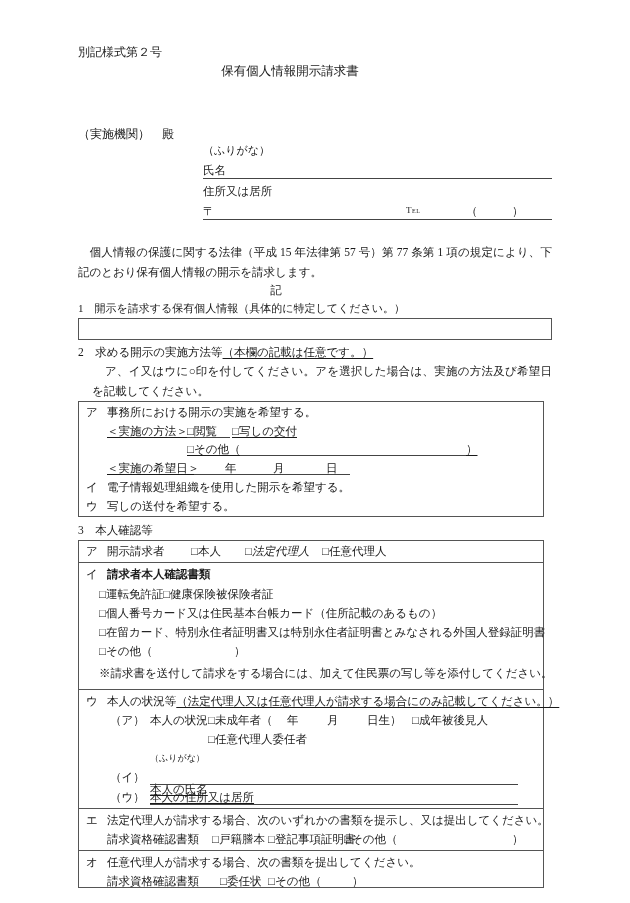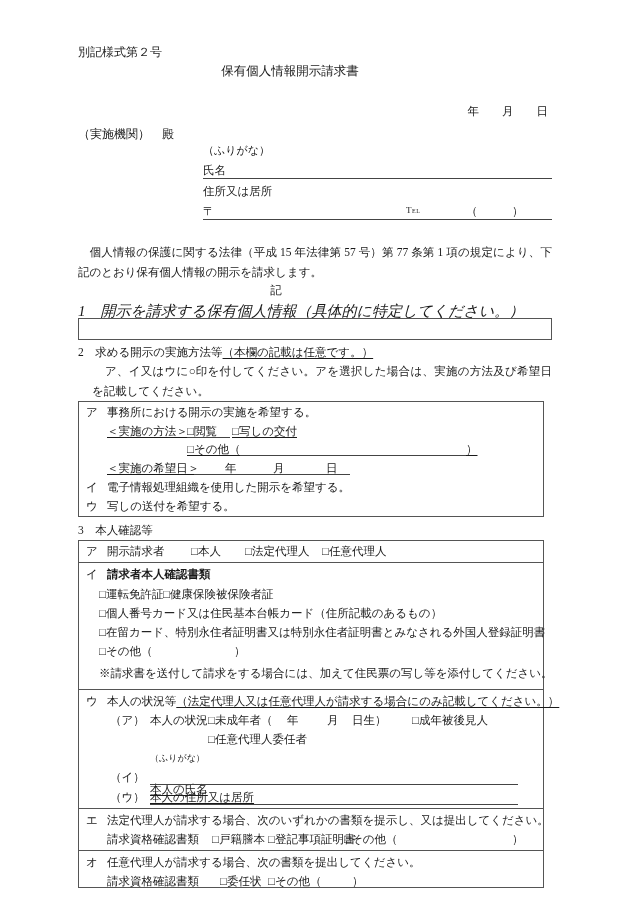--- a/index.html
+++ b/index.html
@@ -60,21 +60,21 @@
 
   
   #body-para {
     position: absolute;
     left: 78px; top: 243px; width: 474px;
     font-size: 11.5px; line-height: 1.72; text-align: justify;
   }
   #ki-mark { left: 0; top: 282px; width: 552px; text-align: center; font-size: 11.5px; }
 
   
-  #sec1-heading { left: 78px; top: 300px; font-size: 15px; font-style: italic; }
+  #sec1-heading { left: 78px; top: 300px; font-size: 11px; }
   #sec1-box { left: 78px; top: 318px; width: 474px; height: 22px; }
 
   
   #sec2-heading { left: 78px; top: 344px; font-size: 11.5px; }
   #sec2-note {
     position:absolute; left: 92px; top: 362px; width: 460px;
     font-size: 11.5px; line-height: 1.7; text-indent: 13px; text-align: justify;
   }
   #sec2-table { left: 78px; top: 401px; width: 466px; height: 116px; }
 
@@ -94,41 +94,41 @@
   #s2-u-mark   { left: 86px;  top: 498px; }
   #s2-u-text   { left: 107px; top: 498px; }
 
   
   #sec3-heading { left: 78px; top: 522px; font-size: 11.5px; }
   #sec3-table { left: 78px; top: 540px; width: 466px; height: 348px; }
 
   #s3-a-mark { left: 86px;  top: 543px; }
   #s3-a-text { left: 107px; top: 543px; }
   #s3-a-cb1  { left: 191px; top: 543px; }
-  #s3-a-cb2  { left: 245px; top: 543px; }
+  #s3-a-cb2  { left: 245px; top: 543px; font-style: italic; }
   #s3-a-cb3  { left: 322px; top: 543px; }
 
   #s3-i-mark { left: 86px;  top: 566px; }
   #s3-i-text { left: 107px; top: 566px; font-weight: bold; }
   #s3-i-l1a  { left: 99px;  top: 586px; }
   #s3-i-l1b  { left: 163px; top: 586px; }
   #s3-i-l2   { left: 99px;  top: 605px; }
   #s3-i-l3   { left: 99px;  top: 624px; }
   #s3-i-l4   { left: 99px;  top: 643px; }
   #s3-i-l4-c { left: 234px; top: 643px; }
   #s3-i-note { left: 99px;  top: 665px; }
 
   #s3-u-mark { left: 86px;  top: 693px; }
   #s3-u-text { left: 107px; top: 693px; }
   #s3-u-a-mark { left: 110px; top: 712px; }
   #s3-u-a-lbl  { left: 150px; top: 712px; }
   #s3-u-a-cb1  { left: 208px; top: 712px; }
   #s3-u-a-y    { left: 287px; top: 712px; }
   #s3-u-a-m    { left: 327px; top: 712px; }
-  #s3-u-a-d    { left: 352px; top: 712px; }
+  #s3-u-a-d    { left: 367px; top: 712px; }
   #s3-u-a-cb2  { left: 412px; top: 712px; }
   #s3-u-a-cb3  { left: 208px; top: 731px; }
   #s3-u-furi   { left: 150px; top: 752px; font-size: 9px; }
   #s3-u-i-mark { left: 110px; top: 769px; }
   #s3-u-i-lbl  { left: 150px; top: 769px; margin-top: 12px; }
   #s3-u-o-mark { left: 110px; top: 789px; }
   #s3-u-o-lbl  { left: 150px; top: 789px; }
 
   #s3-e-mark { left: 86px;  top: 812px; }
   #s3-e-text { left: 107px; top: 812px; }
@@ -145,21 +145,20 @@
   #s3-o-cb2  { left: 268px; top: 873px; }
   #s3-o-cb2c { left: 352px; top: 873px; }
 </style>
 </head>
 <body>
 
 <div class="page">
 
   <div class="abs" id="doc-number">別記様式第２号</div>
   <div class="abs" id="doc-title">保有個人情報開示請求書</div>
-  <div class="abs" id="date-line">年　　月　　日</div>
   <div class="abs" id="agency-line">（実施機関）　殿</div>
 
   <div class="abs" id="furigana-label">（ふりがな）</div>
   <div class="abs" id="name-label">氏名</div>
   <div class="ul-line" style="left:203px; top:178px; width:349px;"></div>
 
   <div class="abs" id="addr-label">住所又は居所</div>
   <div class="abs" id="postal-label">〒</div>
   <div class="abs" id="tel-label">Tel</div>
   <div class="abs" id="tel-paren-o">（</div>

